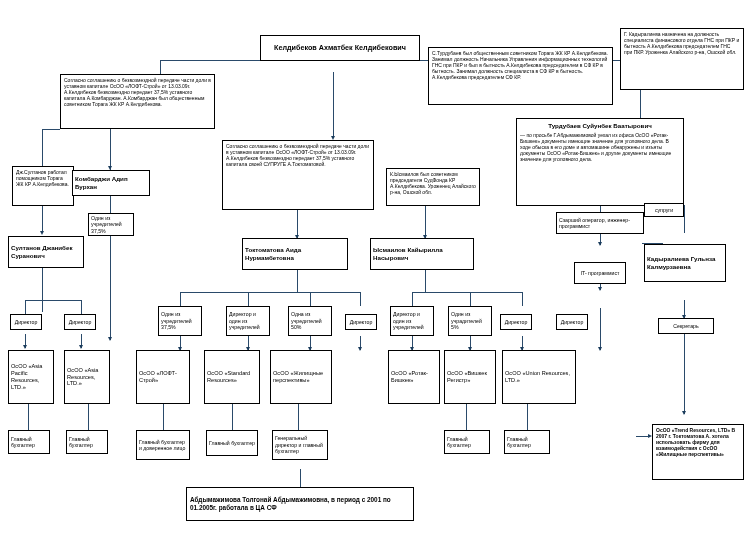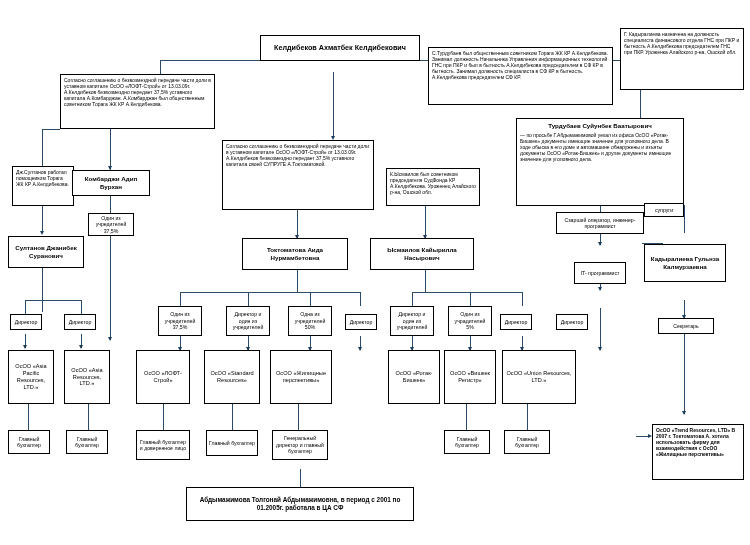--- a/index.html
+++ b/index.html
@@ -19,21 +19,20 @@
     overflow: hidden;
   }
   .box {
     position: absolute;
     box-sizing: border-box;
     border: 1px solid #000;
     background: #ffffff;
     font-size: 5.3px;
     line-height: 1.22;
     padding: 2px 2px;
-    text-align: center;
     overflow: hidden;
     word-wrap: break-word;
   }
   .note {
     font-size: 5.0px;
     text-align: left;
     line-height: 1.2;
     padding: 2px 3px;
   }
   .bold { font-weight: bold; }

